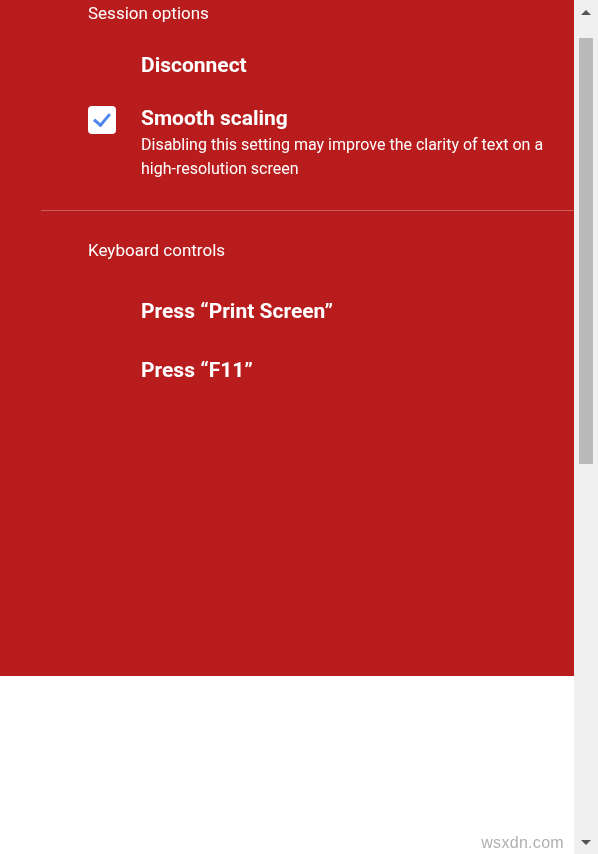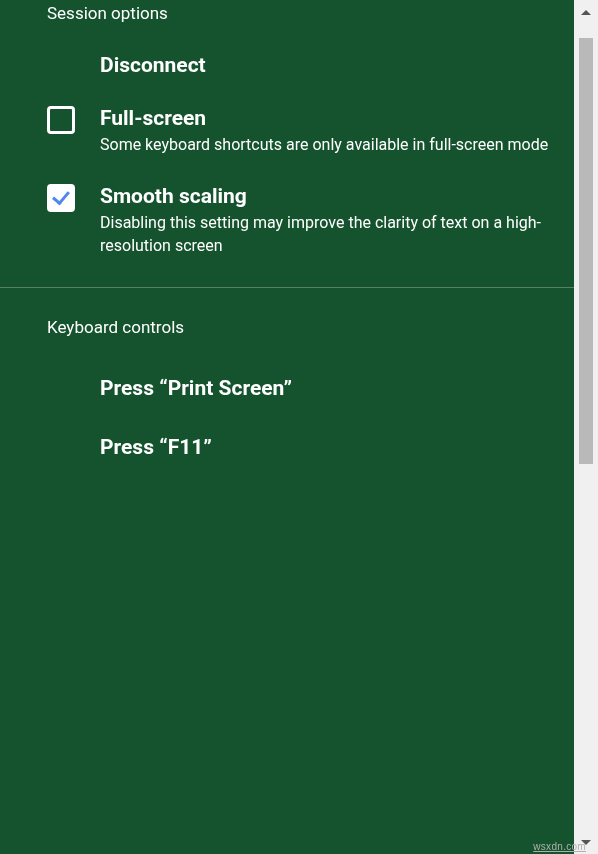--- a/index.html
+++ b/index.html
@@ -9,25 +9,26 @@
     }
     body {
       font-family: 'Roboto', 'Segoe UI', Arial, sans-serif;
       background: #fff;
       width: 598px;
       height: 854px;
       overflow: hidden;
       position: relative;
     }
     .panel {
-      background: #14532d;
+      background: #b91c1c;
       width: 574px;
-      height: 854px;
+      height: 676px;
       color: #fff;
       position: relative;
+      padding-left: 41px;
     }
     .section {
       padding-bottom: 28px;
     }
     .section-header {
       font-size: 17px;
       font-weight: 400;
       color: #fff;
       padding: 2px 0 0 47px;
       line-height: 1.4;
@@ -146,47 +147,39 @@
       top: 38px;
       right: 5px;
       width: 14px;
       height: 426px;
       background: #b9b9b9;
       border-radius: 0;
     }
     .watermark {
       position: absolute;
       bottom: 2px;
-      right: 12px;
-      font-size: 10px;
+      right: 34px;
+      font-size: 16px;
       color: #b0b0b0;
       font-family: sans-serif;
       letter-spacing: 0.3px;
-      text-decoration: underline;
     }
   </style>
 </head>
 <body>
 
 <div class="panel">
 
   <div class="section">
     <div class="section-header">Session options</div>
 
     <div class="item item-action">
       <div class="item-title">Disconnect</div>
     </div>
 
-    <div class="item">
-      <div class="checkbox"></div>
-      <div class="item-body">
-        <div class="item-title">Full-screen</div>
-        <div class="item-desc">Some keyboard shortcuts are only available in full-screen mode</div>
-      </div>
-    </div>
 
 
 
     <div class="item">
       <div class="checkbox checked"></div>
       <div class="item-body">
         <div class="item-title">Smooth scaling</div>
         <div class="item-desc">Disabling this setting may improve the clarity of text on a high-resolution screen</div>
       </div>
     </div>

